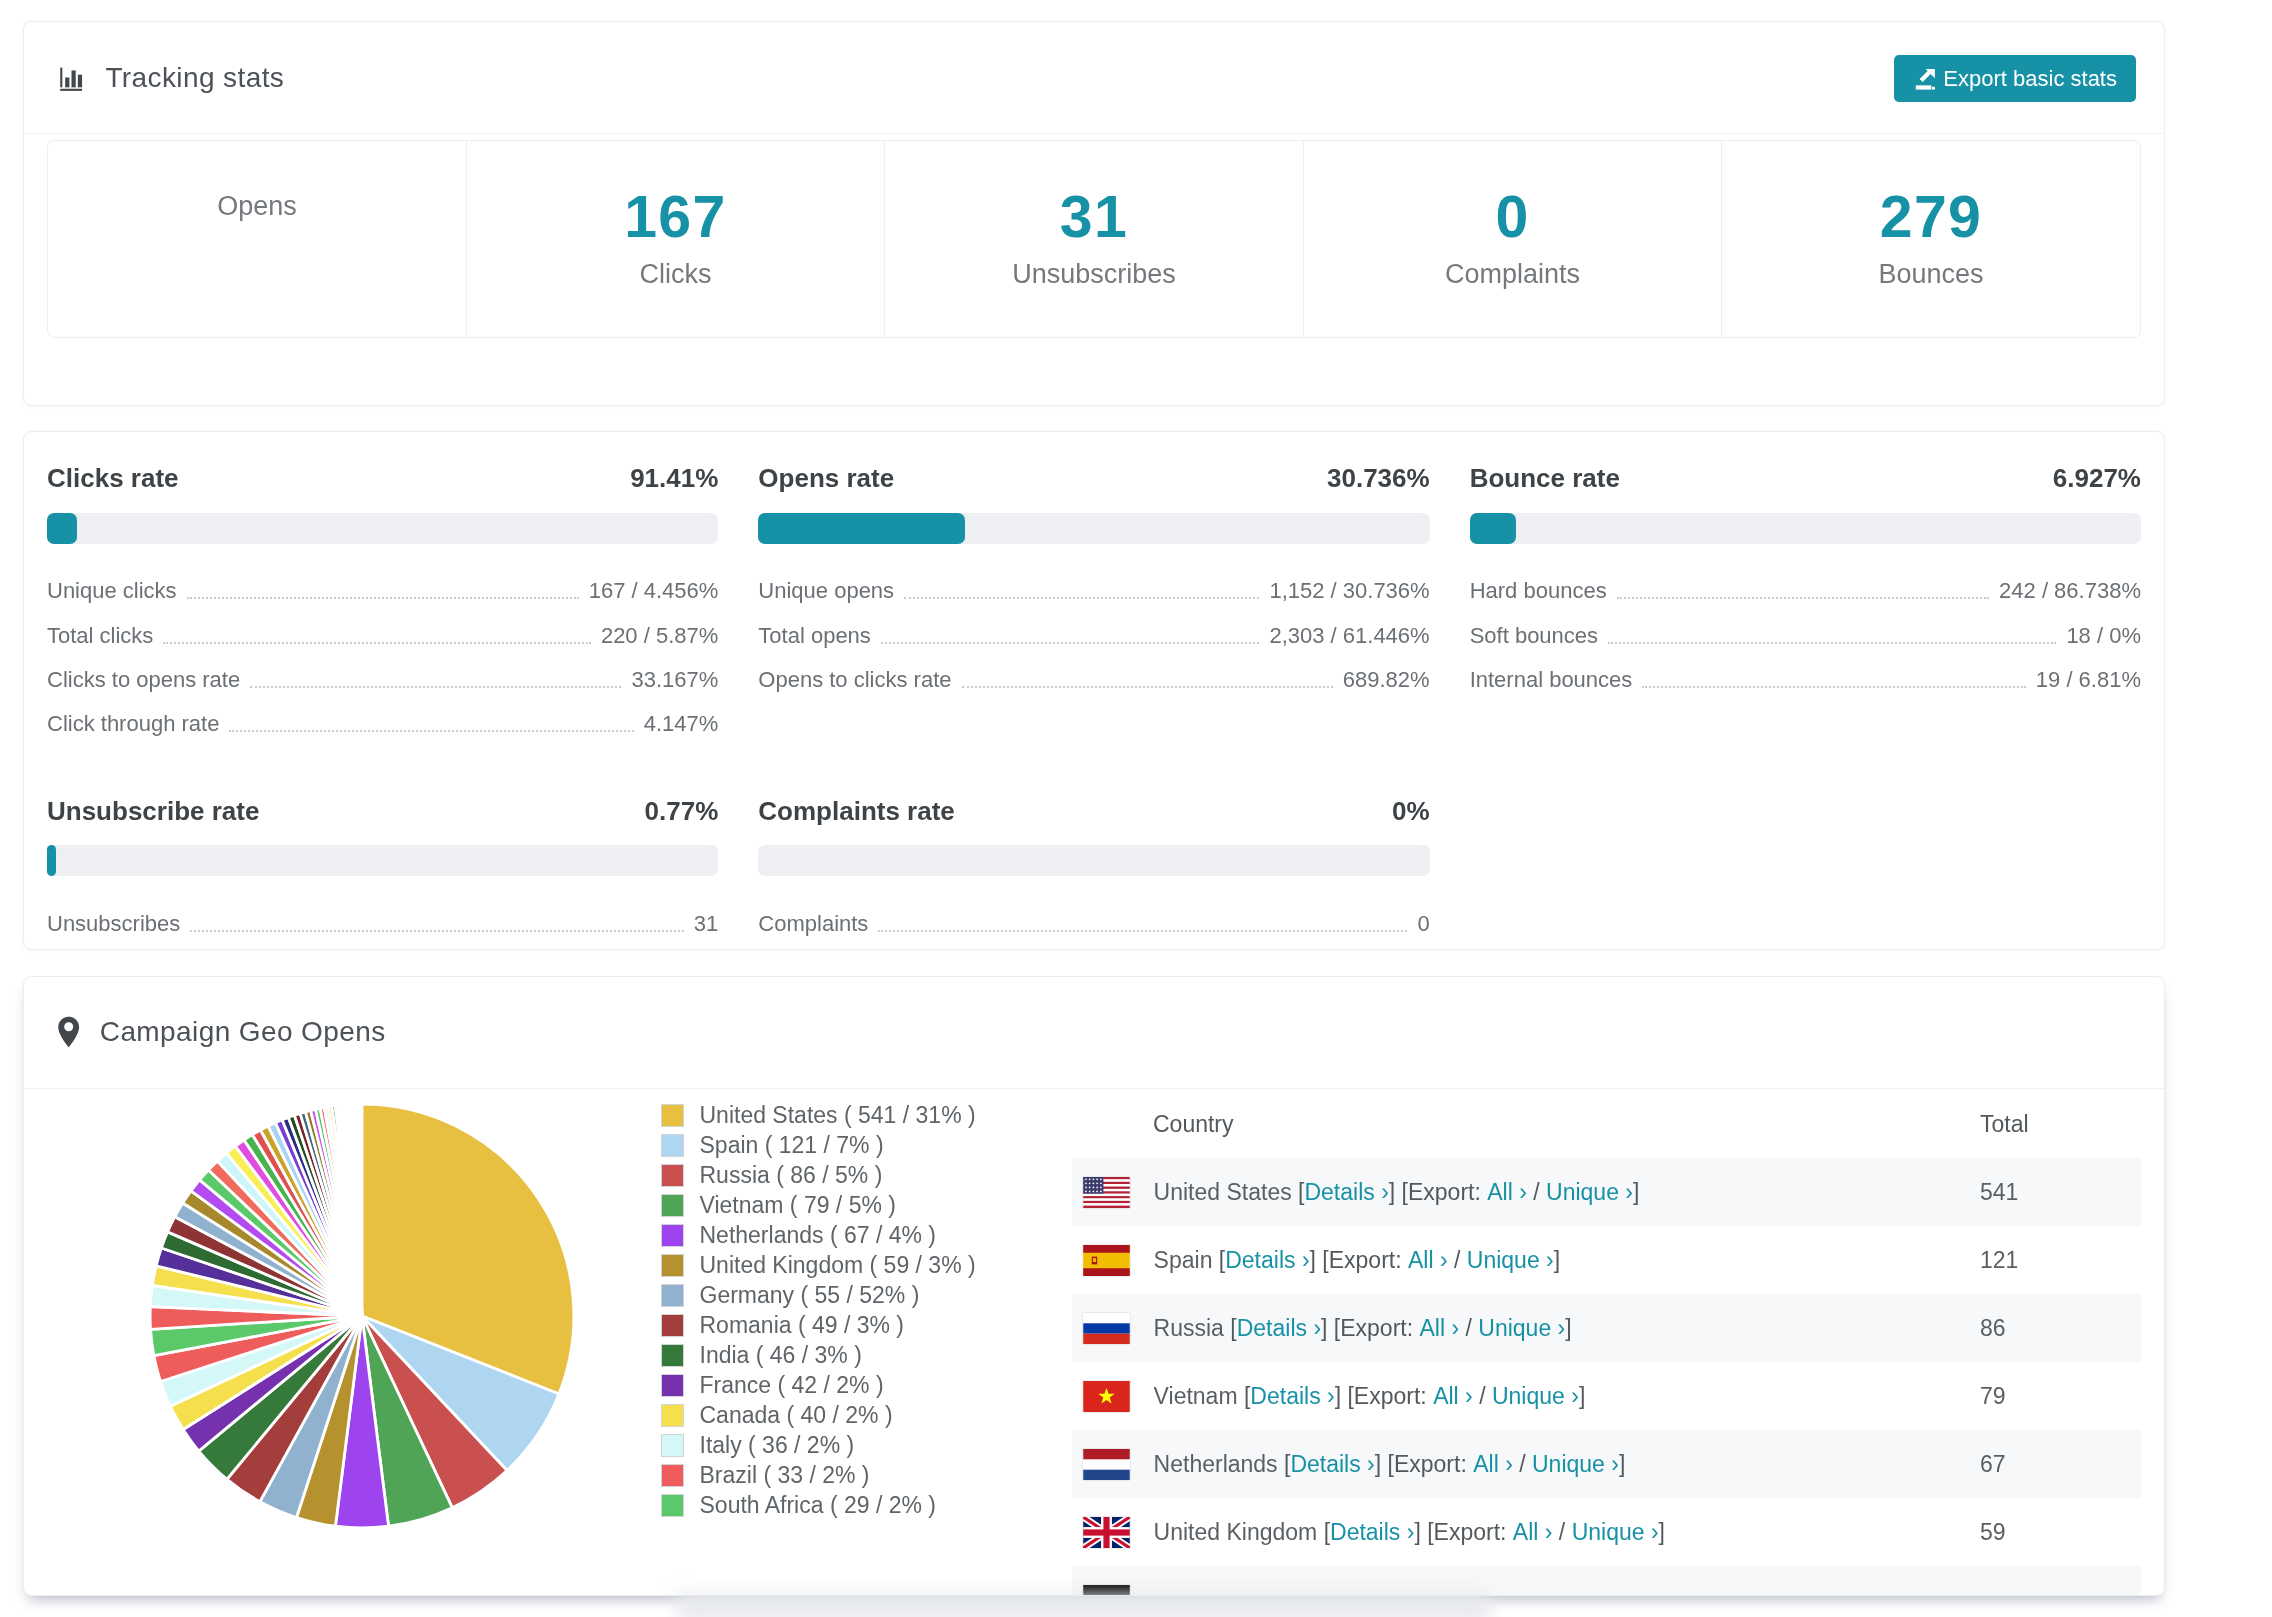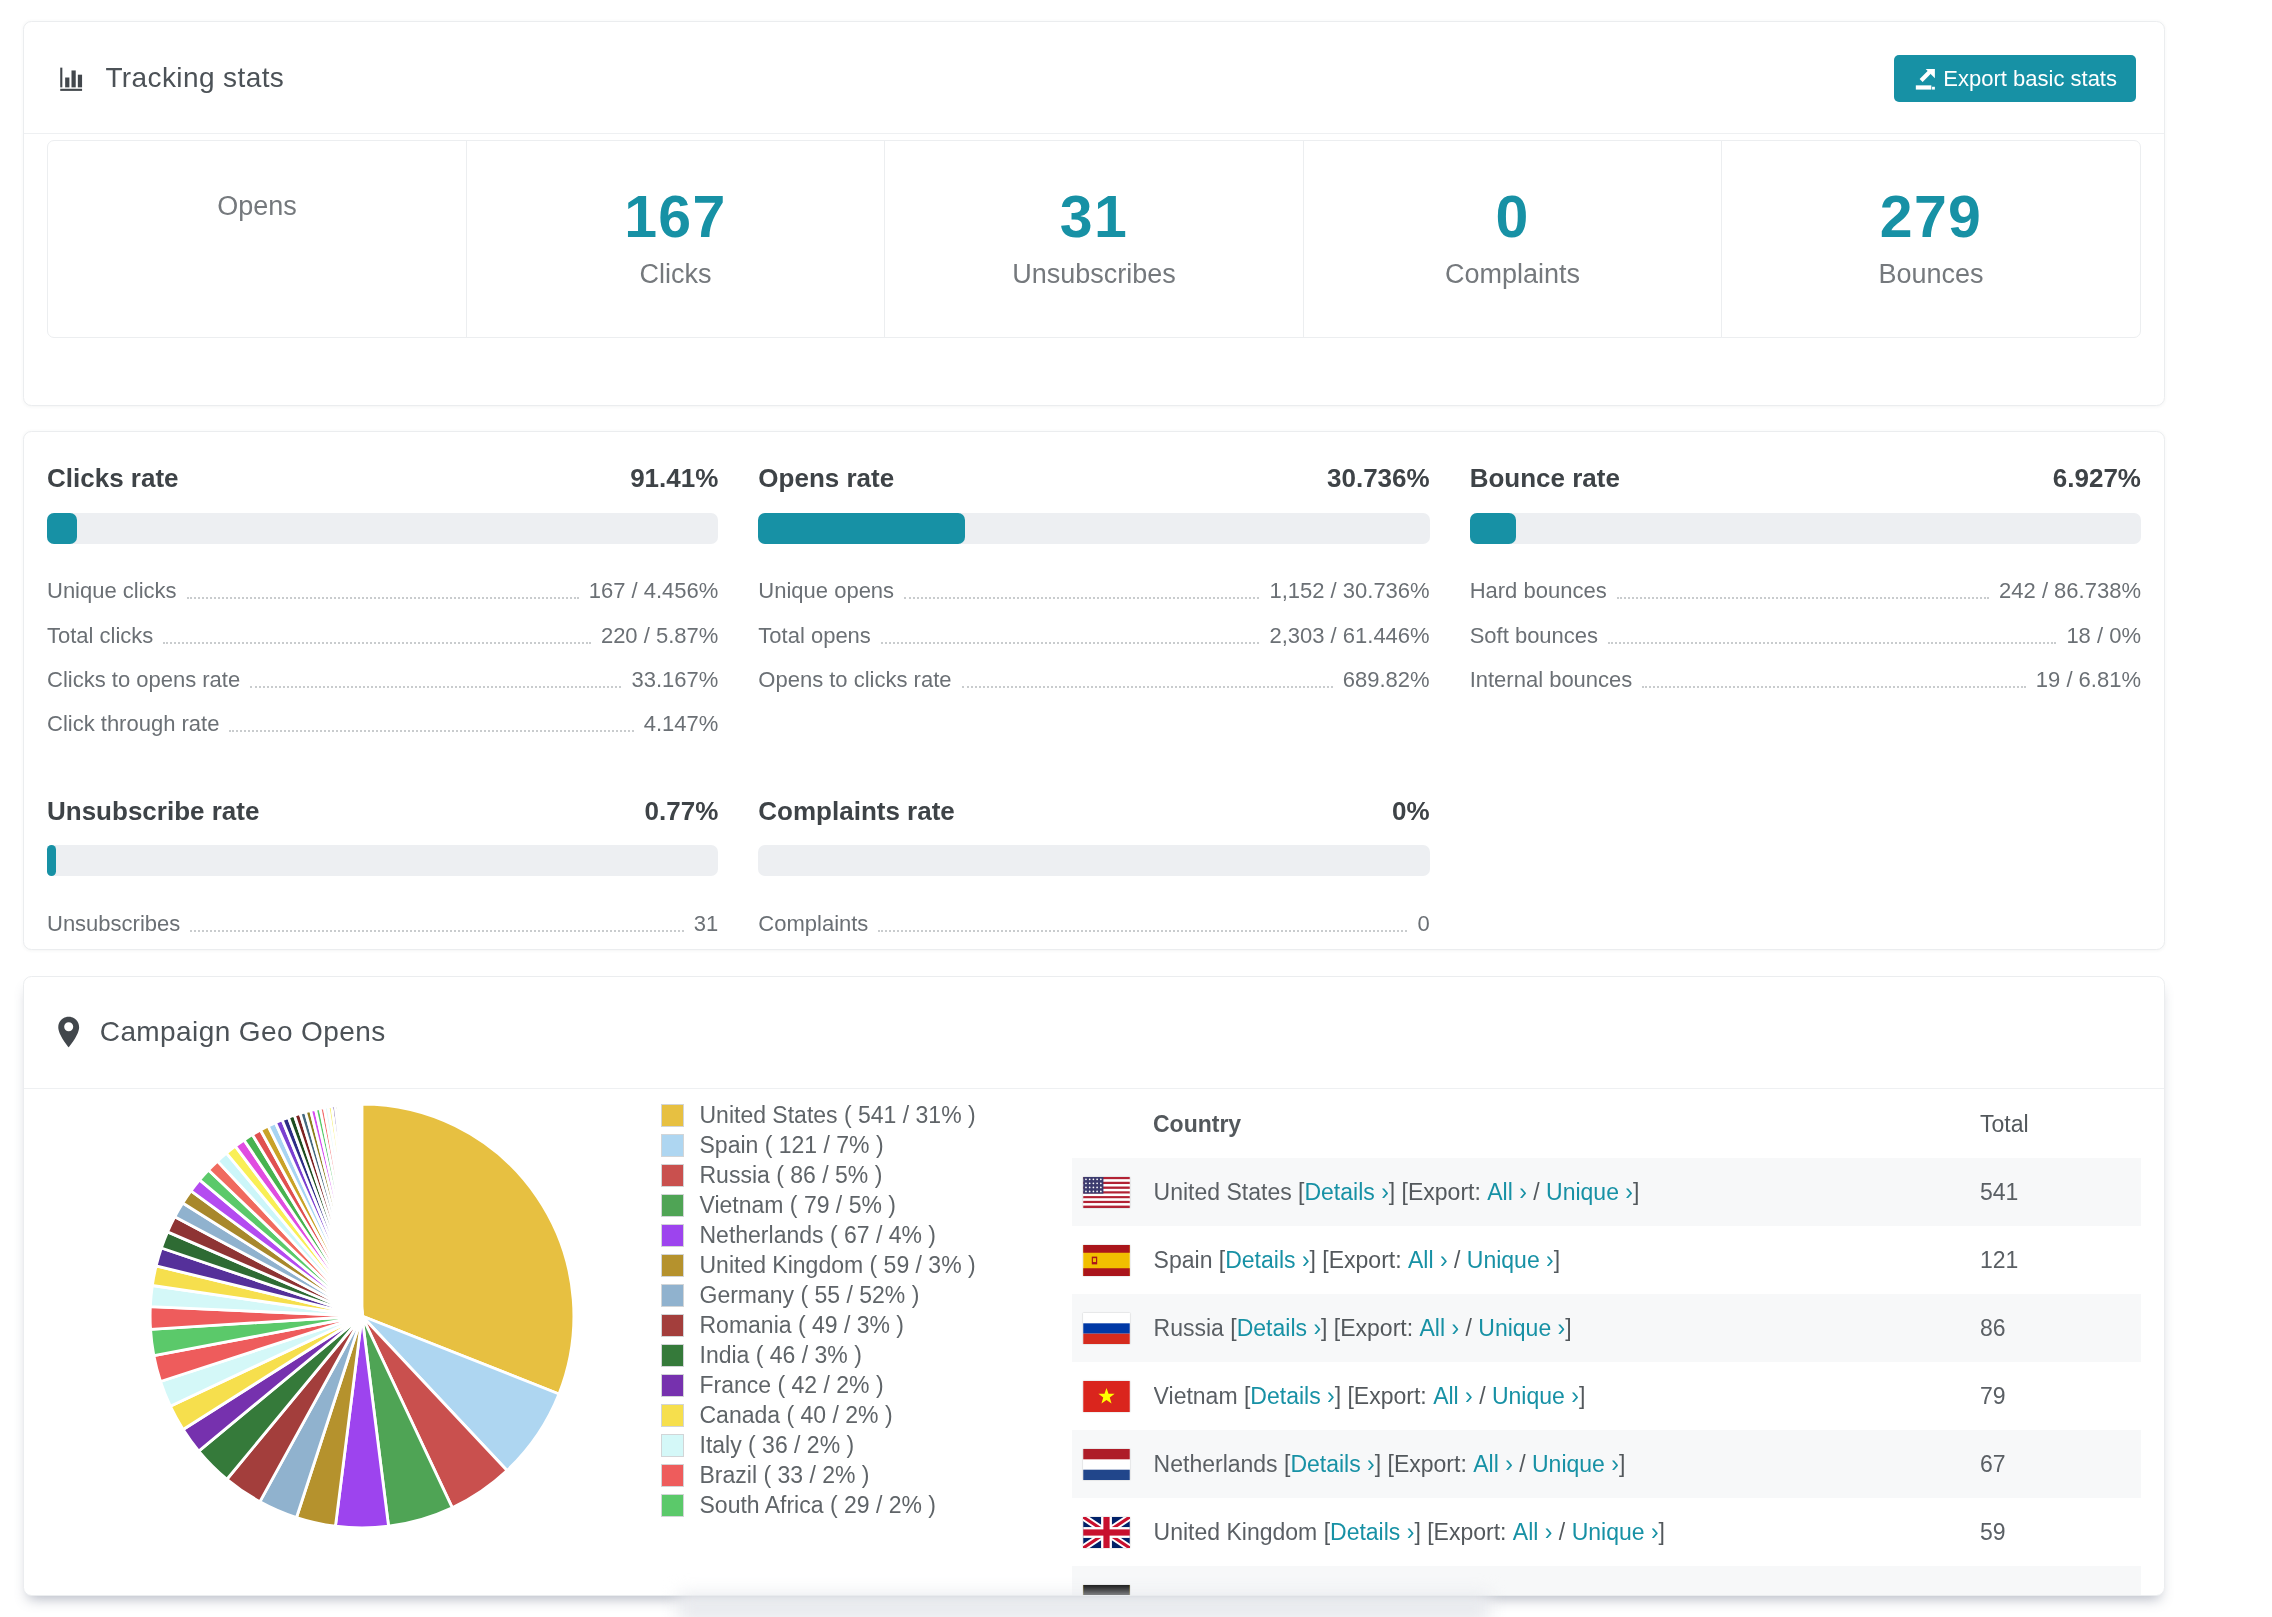--- a/index.html
+++ b/index.html
@@ -48,21 +48,21 @@
   
   .geo-body { display:flex; padding:1.4px 23px 0; }
   .pie-wrap { flex:none; width:452px; height:452px; margin-left:89px; }
   .legend { flex:none; margin:10px 0 0 73px; list-style:none; }
   .legend-item { display:flex; align-items:center; height:30px; font-size:23px; color:#5f6468; white-space:nowrap; }
   .swatch { flex:none; width:23px; height:23px; border:1.4px solid #d2d5d7; margin-right:15.5px; }
 
   .geo-table { flex:none; margin-left:auto; width:1069px; font-size:23px; }
   .t-head { display:flex; align-items:center; height:68px; color:#53585c; }
   .c-country { flex:1; display:flex; align-items:center; white-space:nowrap; overflow:hidden; }
-  .t-head .c-country { padding-left:81px;font-weight:bold; }
+  .t-head .c-country { padding-left:81px; }
   .c-total { flex:none; width:161px; }
   .t-row { display:flex; align-items:center; height:68px; color:#5a5f64; }
   .t-row.striped { background:#f7f8f9; }
   .flag { flex:none; width:47px; height:31px; margin:0 24px 0 10.6px; box-shadow:0 0 1.4px rgba(0,0,0,.25); font-size:0; }
   .flag svg { width:100%; height:100%; display:block; }
   .tlink { color:#1791a5; text-decoration:none; cursor:pointer; }
   .dim { color:#53585c; }
 
   .bottom-blob { position:absolute; left:678px; top:1594px; width:812px; height:28px;
                  background:#e8eaee; filter:blur(8.5px); }

